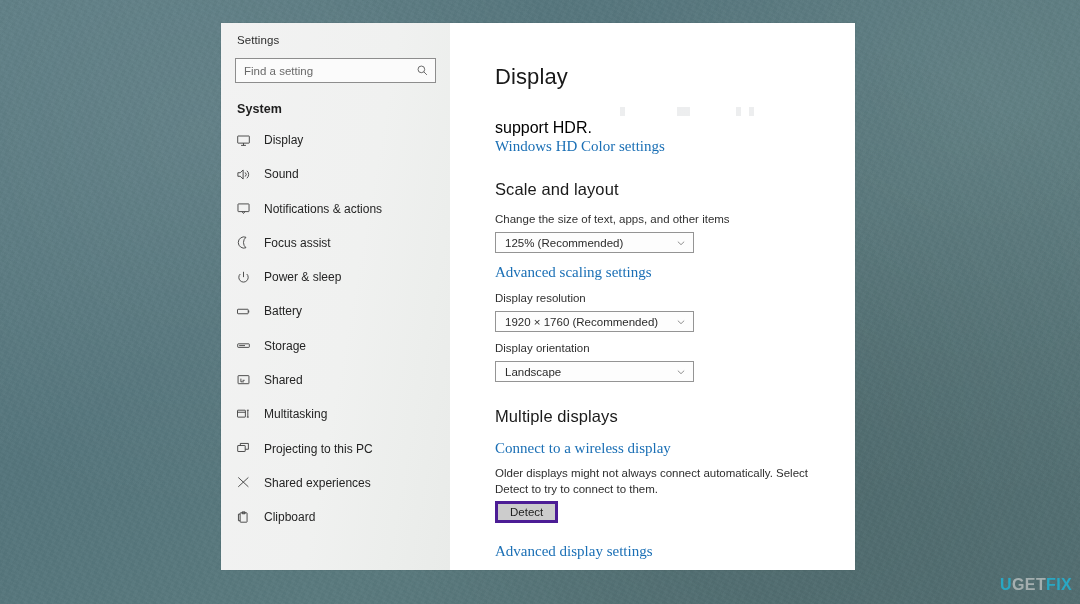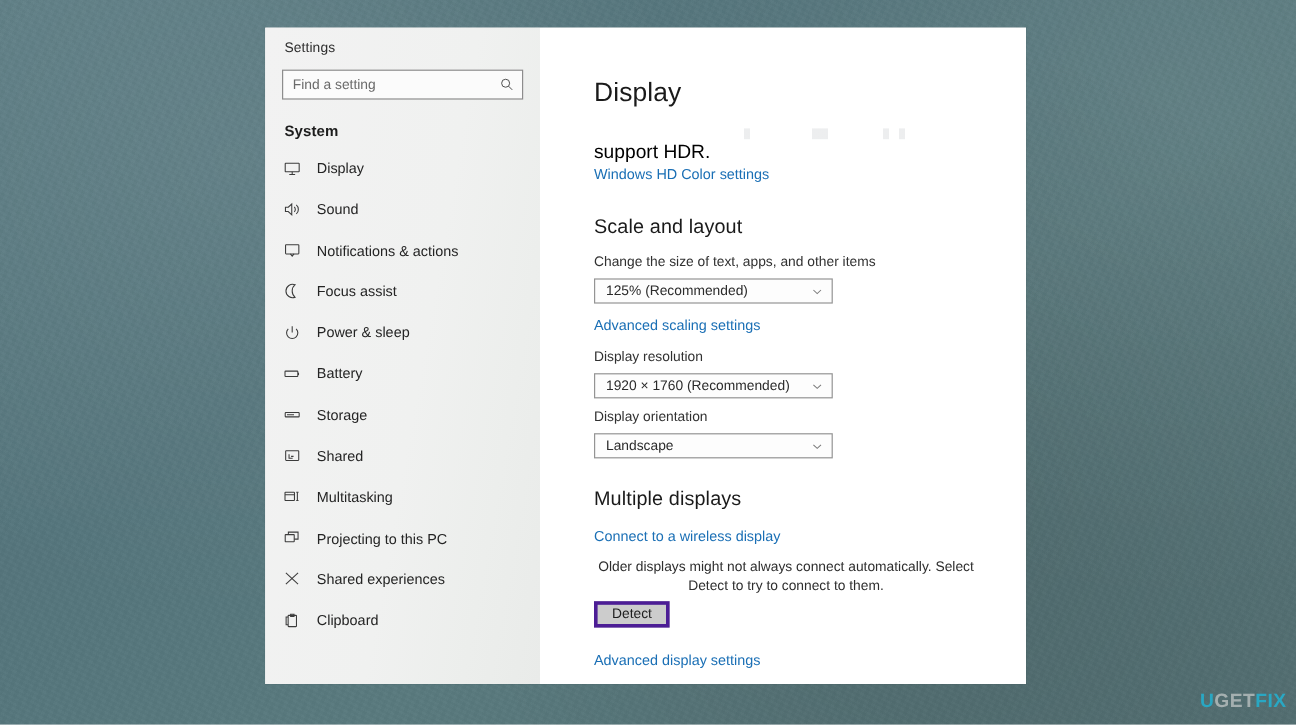--- a/index.html
+++ b/index.html
@@ -157,25 +157,26 @@
     width: 330px;
     height: 9px;
     opacity: 0.18;
     background:
       linear-gradient(90deg, transparent 0 38%, #9aa0a6 38% 39.5%, transparent 39.5% 55%,
                       #9aa0a6 55% 59%, transparent 59% 73%, #9aa0a6 73% 74.5%,
                       transparent 74.5% 77%, #9aa0a6 77% 78.5%, transparent 78.5% 100%);
     pointer-events: none;
   }
   .link {
-    font-size: 12px;
+    font-size: 15px;
     color: #1a6fb5;
     text-decoration: none;
     display: inline-block;
     cursor: pointer;
+    font-family: Liberation Serif, serif;
   }
   .section-head {
     font-size: 16.5px;
     color: #1a1a1a;
     font-weight: normal;
     margin: 0;
     letter-spacing: 0.1px;
   }
   .field-label {
     font-size: 11.5px;
@@ -217,21 +218,21 @@
     border: 3px solid #4c1d95;
     font-family: "Liberation Sans", sans-serif;
     font-size: 11.5px;
     color: #1d1d1d;
     cursor: default;
     padding: 0 12px;
     box-sizing: border-box;
   }
 
   
-  .abs { position: absolute; left: 45px; text-align: center; }
+  .abs { position: absolute; left: 45px; }
 
   
   #watermark {
     position: absolute;
     left: 1000px;
     top: 576px;
     font-size: 16px;
     font-weight: bold;
     letter-spacing: 0.4px;
     opacity: 0.80;

